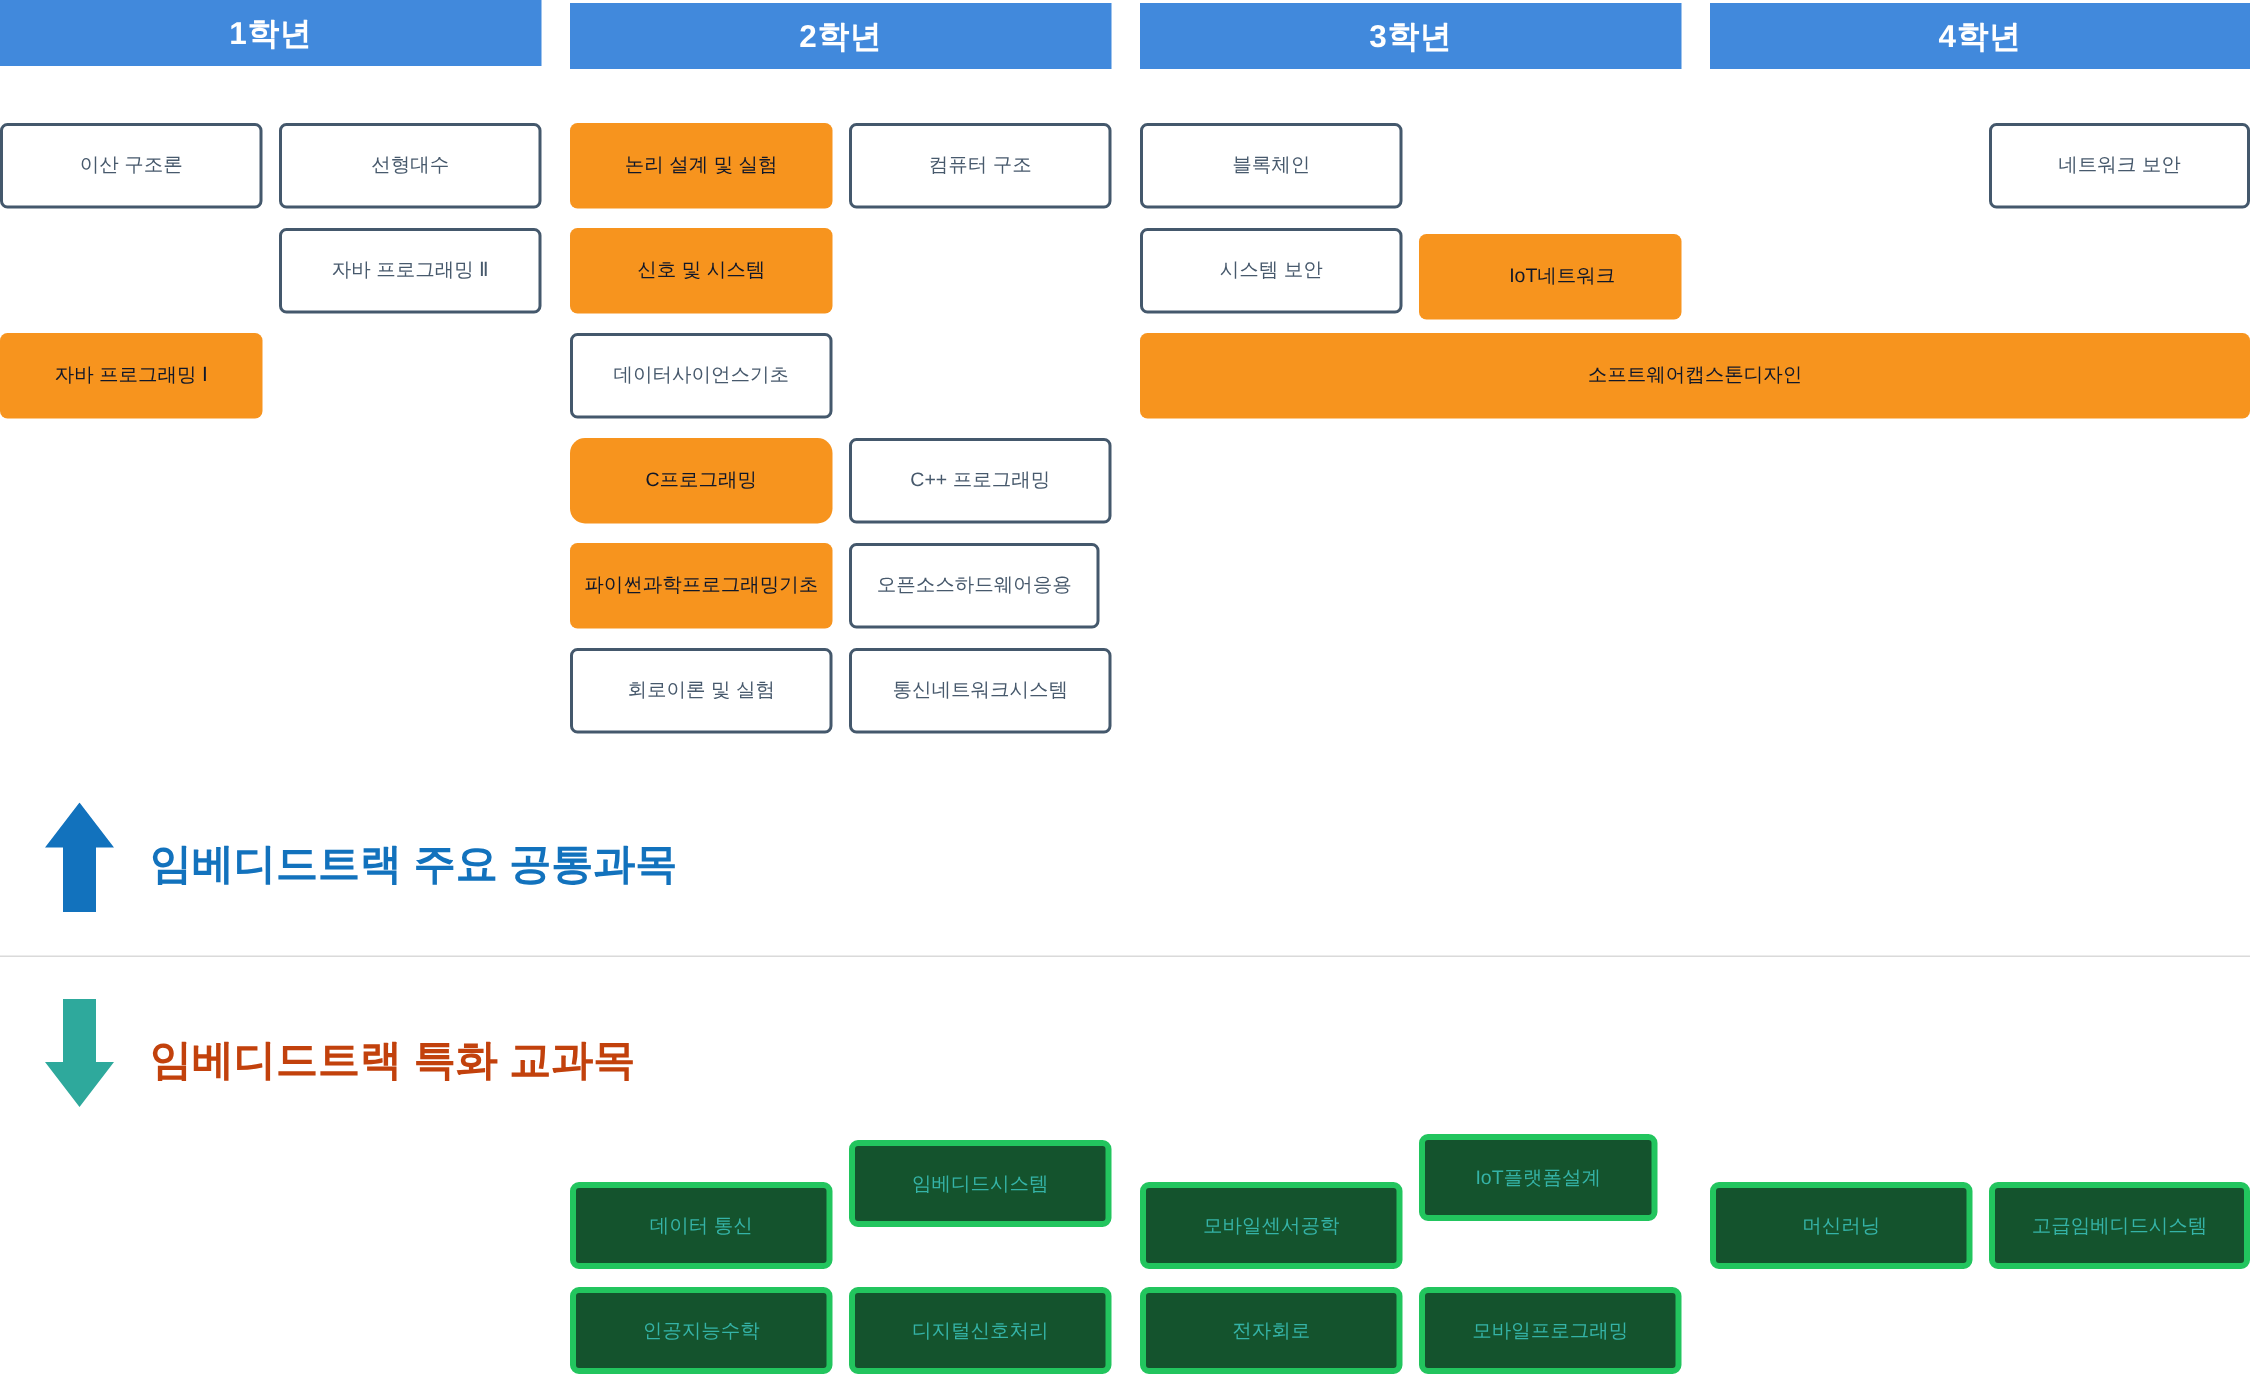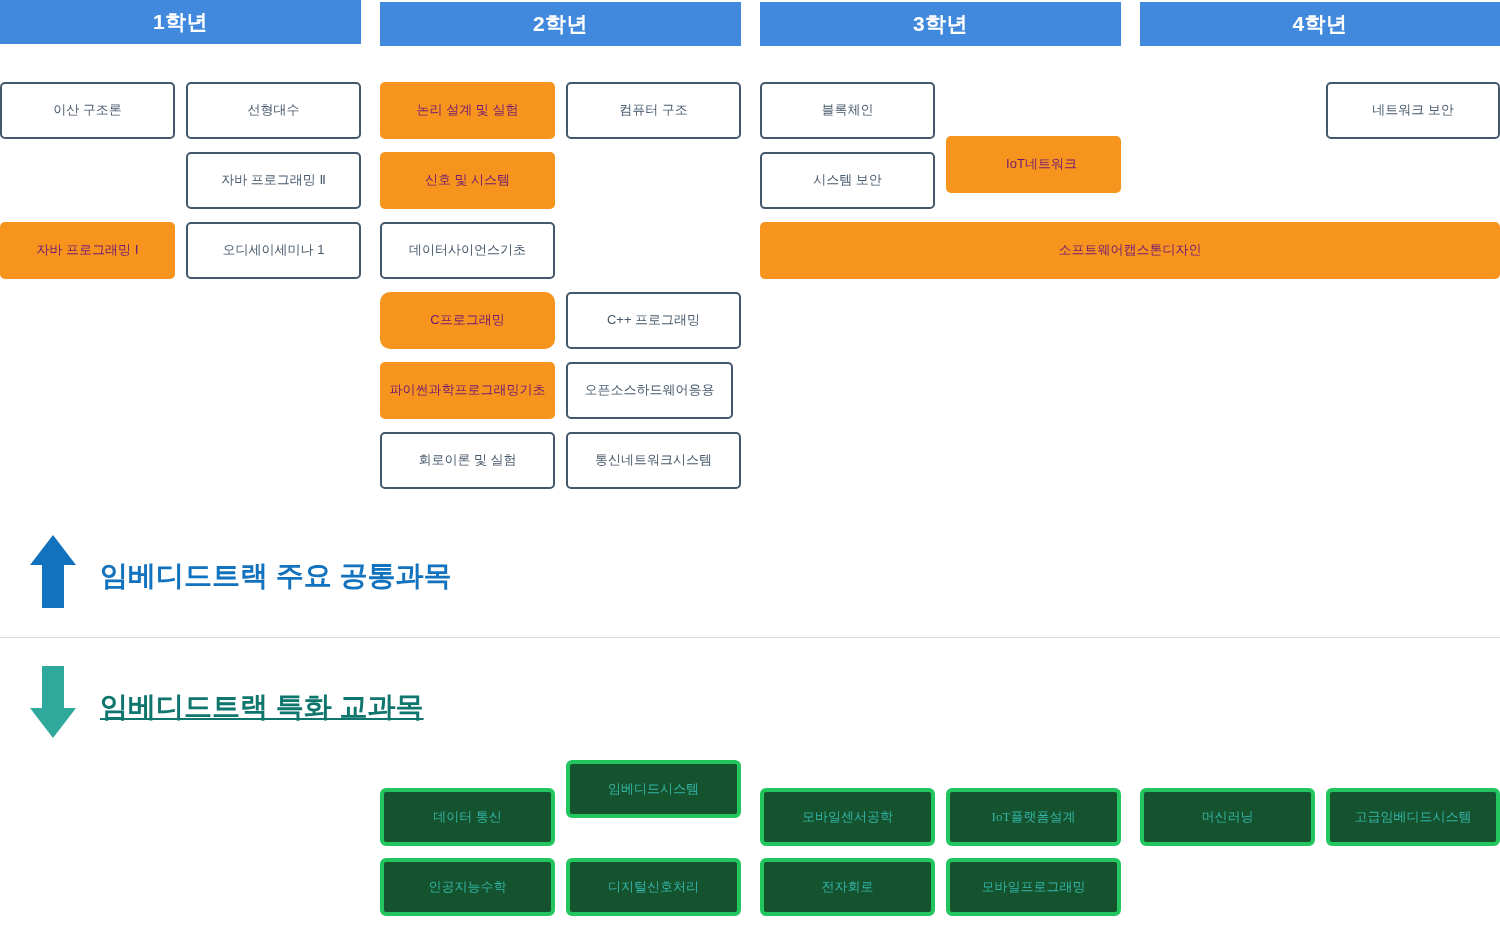--- a/index.html
+++ b/index.html
@@ -36,38 +36,38 @@
     line-height: 1.15;
   }
   .outline {
     background: #ffffff;
     border: 2px solid #44586C;
     color: #47596C;
   }
   .orange {
     background: #F7941E;
     border: none;
-    color: #701a75;
+    color: #0f172a;
   }
   .teal {
     background: #14532d;
     border: 4px solid #22c55e;
     color: #35B3A7;
     height: 58px;
     border-radius: 6px;
   }
   .track-title {
     position: absolute;
     left: 100px;
     font-size: 28px;
     font-weight: 700;
     white-space: nowrap;
   }
   .title-blue { color: #1272BD; }
-  .title-teal { color: #0f766e; text-decoration: underline; }
+  .title-teal { color: #c2410c; }
   .divider {
     position: absolute;
     left: 0;
     width: 1500px;
     height: 1px;
     background: #DADADA;
   }
   .arrow { position: absolute; }
 </style>
 </head>
@@ -77,56 +77,55 @@
 
   <div class="year-header" style="left:0; top:2; width:361px;">1학년</div>
   <div class="year-header" style="left:380px; top:2px; width:361px;">2학년</div>
   <div class="year-header" style="left:760px; top:2px; width:361px;">3학년</div>
   <div class="year-header" style="left:1140px; top:2px; width:360px;">4학년</div>
 
   <div class="box outline" style="left:0; top:82px; width:175px;">이산 구조론</div>
   <div class="box outline" style="left:186px; top:82px; width:175px;">선형대수</div>
   <div class="box outline" style="left:186px; top:152px; width:175px;">자바 프로그래밍 Ⅱ</div>
   <div class="box orange" style="left:0; top:222px; width:175px;">자바 프로그래밍 Ⅰ</div>
-  <div class="box outline" style="left:186px; top:222px; width:175px;">오디세이세미나 1</div>
 
   <div class="box orange" style="left:380px; top:82px; width:175px;">논리 설계 및 실험</div>
   <div class="box outline" style="left:566px; top:82px; width:175px;">컴퓨터 구조</div>
   <div class="box orange" style="left:380px; top:152px; width:175px;">신호 및 시스템</div>
   <div class="box outline" style="left:380px; top:222px; width:175px;">데이터사이언스기초</div>
   <div class="box orange" style="left:380px; top:292px; width:175px;border-radius:10px;">C프로그래밍</div>
   <div class="box outline" style="left:566px; top:292px; width:175px;">C++ 프로그래밍</div>
   <div class="box orange" style="left:380px; top:362px; width:175px;">파이썬과학프로그래밍기초</div>
   <div class="box outline" style="left:566px; top:362px; width:167px;">오픈소스하드웨어응용</div>
   <div class="box outline" style="left:380px; top:432px; width:175px;">회로이론 및 실험</div>
   <div class="box outline" style="left:566px; top:432px; width:175px;">통신네트워크시스템</div>
 
   <div class="box outline" style="left:760px; top:82px; width:175px;">블록체인</div>
   <div class="box outline" style="left:760px; top:152px; width:175px;">시스템 보안</div>
-  <div class="box orange" style="left:946px; top:136px; width:175px;padding-left:16px;">IoT네트워크</div>
+  <div class="box orange" style="left:946px; top:156px; width:175px;padding-left:16px;">IoT네트워크</div>
   <div class="box orange" style="left:760px; top:222px; width:740px;">소프트웨어캡스톤디자인</div>
 
   <div class="box outline" style="left:1326px; top:82px; width:174px;">네트워크 보안</div>
 
   <svg class="arrow" style="left:30px; top:535px;" width="46" height="73" viewBox="0 0 46 73">
     <polygon points="23,0 46,30 34,30 34,73 12,73 12,30 0,30" fill="#1272BD"></polygon>
   </svg>
   <div class="track-title title-blue" style="top:557px;">임베디드트랙 주요 공통과목</div>
 
   <div class="divider" style="top:637px;"></div>
 
   <svg class="arrow" style="left:30px; top:666px;" width="46" height="72" viewBox="0 0 46 72">
     <polygon points="23,72 0,42 12,42 12,0 34,0 34,42 46,42" fill="#2EA99C"></polygon>
   </svg>
   <div class="track-title title-teal" style="top:688px;">임베디드트랙 특화 교과목</div>
 
   <div class="box teal" style="left:380px; top:788px; width:175px;">데이터 통신</div>
   <div class="box teal" style="left:566px; top:760px; width:175px;">임베디드시스템</div>
   <div class="box teal" style="left:760px; top:788px; width:175px;">모바일센서공학</div>
-  <div class="box teal" style="left:946px; top:788px; width:175px;font-family:Liberation Serif, serif;">IoT플랫폼설계</div>
+  <div class="box teal" style="left:946px; top:756px; width:159px;">IoT플랫폼설계</div>
   <div class="box teal" style="left:1140px; top:788px; width:175px;">머신러닝</div>
   <div class="box teal" style="left:1326px; top:788px; width:174px;">고급임베디드시스템</div>
 
   <div class="box teal" style="left:380px; top:858px; width:175px;">인공지능수학</div>
   <div class="box teal" style="left:566px; top:858px; width:175px;">디지털신호처리</div>
   <div class="box teal" style="left:760px; top:858px; width:175px;">전자회로</div>
   <div class="box teal" style="left:946px; top:858px; width:175px;">모바일프로그래밍</div>
 
 </div>
 

